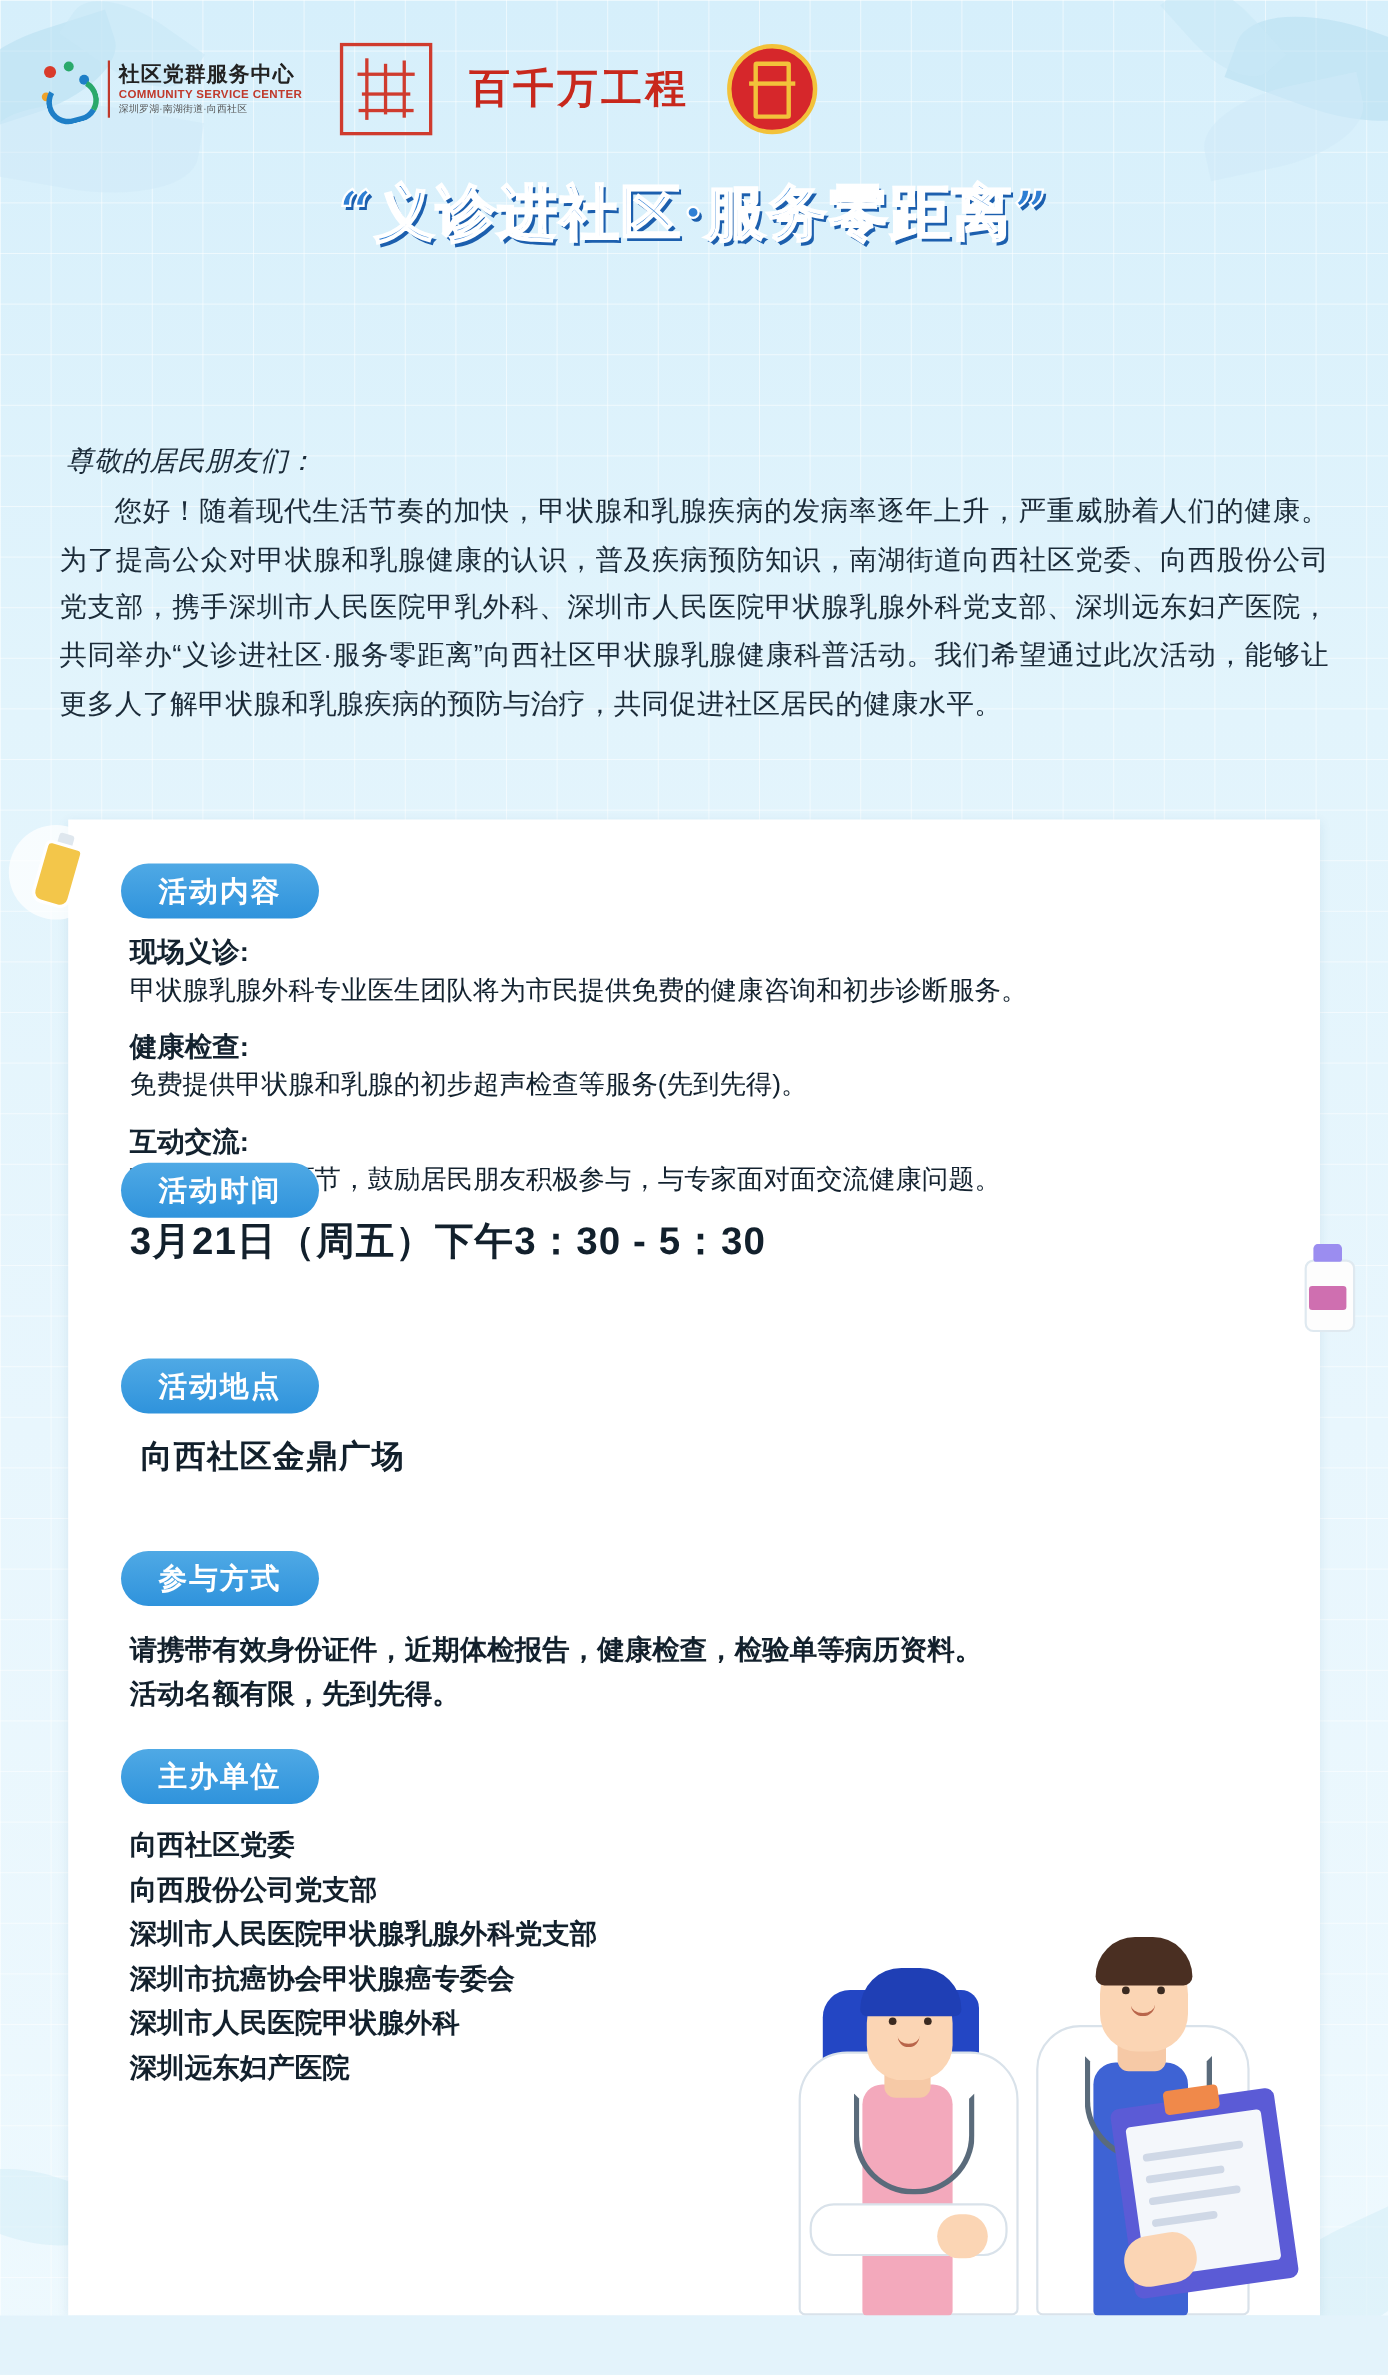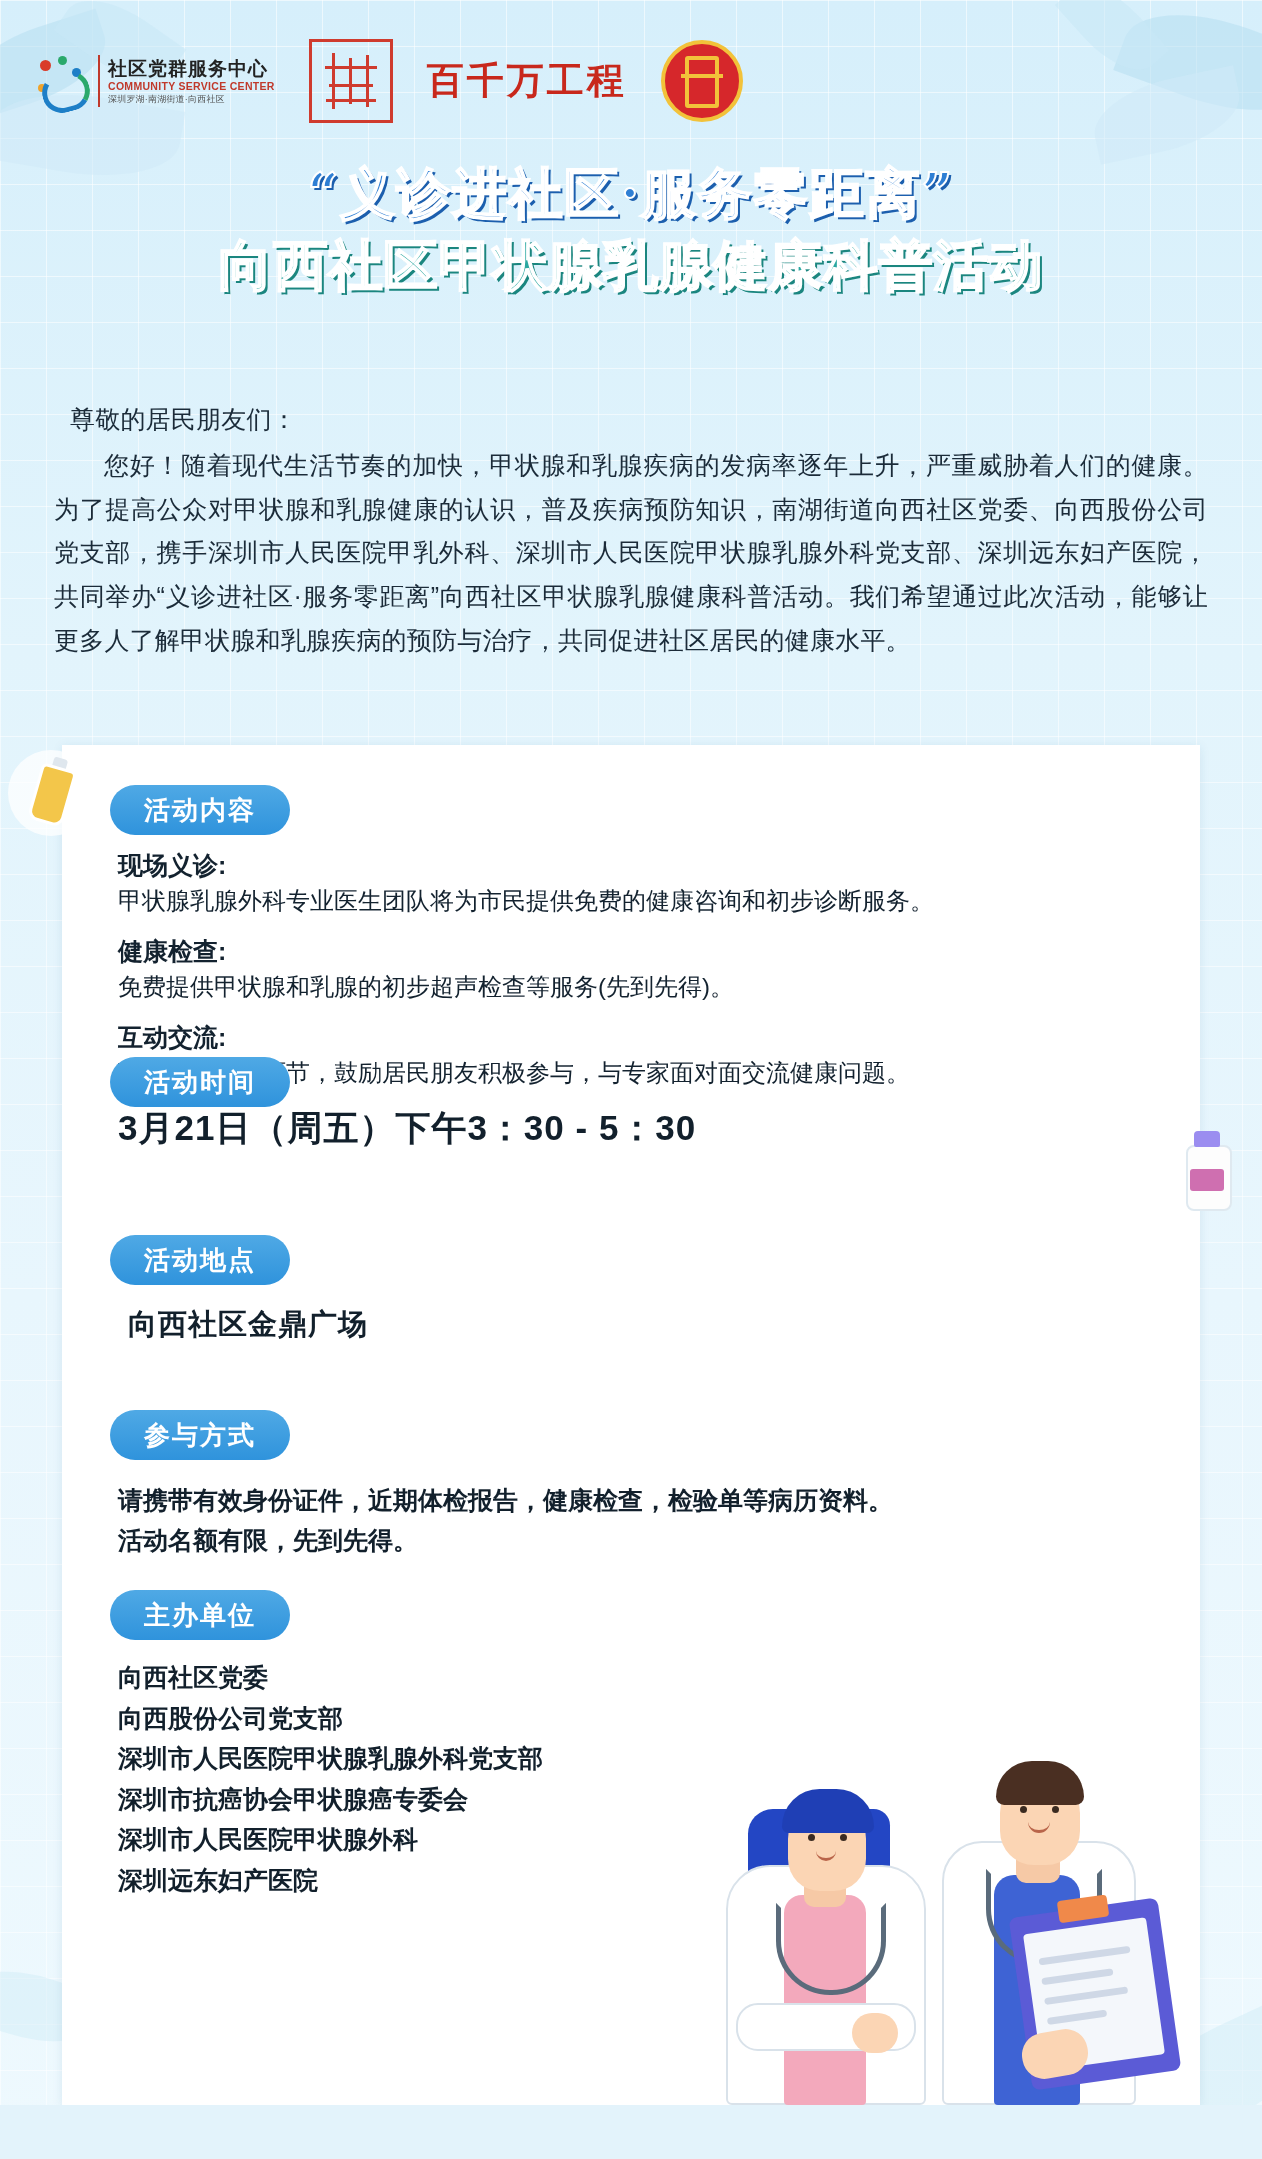--- a/index.html
+++ b/index.html
@@ -194,21 +194,21 @@
   .intro {
     position: absolute;
     top: 398px;
     left: 54px;
     width: 1154px;
     color: #1b2b39;
     font-size: 25px;
     line-height: 1.75;
     letter-spacing: .2px;
   }
-  .intro .greet { margin: 0 0 2px 16px; }
+  .intro .greet { margin: 0 0 2px 6px; font-style: italic; }
   .intro .body  { margin: 0; text-indent: 50px; text-align: justify; }
 
   
   .card {
     position: absolute;
     left: 62px;
     top: 745px;
     width: 1138px;
     height: 1360px;
     background: #ffffff;
@@ -574,21 +574,20 @@
       <span class="s-line h3"></span>
     </div>
 
     <div class="logo-bqw">百千万工程</div>
 
     <div class="logo-union"></div>
   </div>
 
   <div class="title-block">
     <div class="title-1">“义诊进社区·服务零距离”</div>
-    <div class="title-2">向西社区甲状腺乳腺健康科普活动</div>
   </div>
 
   <div class="intro">
     <p class="greet">尊敬的居民朋友们：</p>
     <p class="body">您好！随着现代生活节奏的加快，甲状腺和乳腺疾病的发病率逐年上升，严重威胁着人们的健康。为了提高公众对甲状腺和乳腺健康的认识，普及疾病预防知识，南湖街道向西社区党委、向西股份公司党支部，携手深圳市人民医院甲乳外科、深圳市人民医院甲状腺乳腺外科党支部、深圳远东妇产医院，共同举办“义诊进社区·服务零距离”向西社区甲状腺乳腺健康科普活动。我们希望通过此次活动，能够让更多人了解甲状腺和乳腺疾病的预防与治疗，共同促进社区居民的健康水平。</p>
   </div>
 
   <div class="card">
 
     <div class="sec sec-content">

